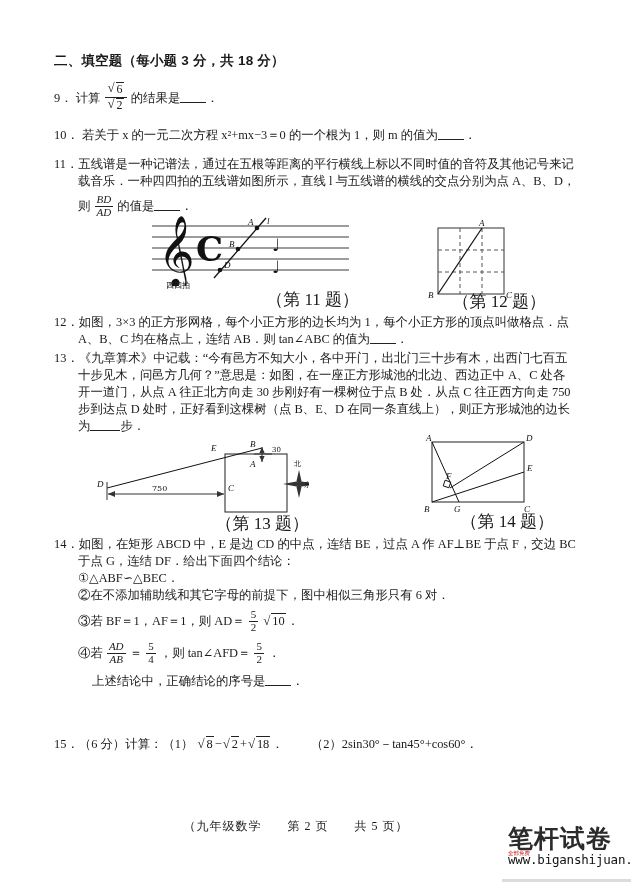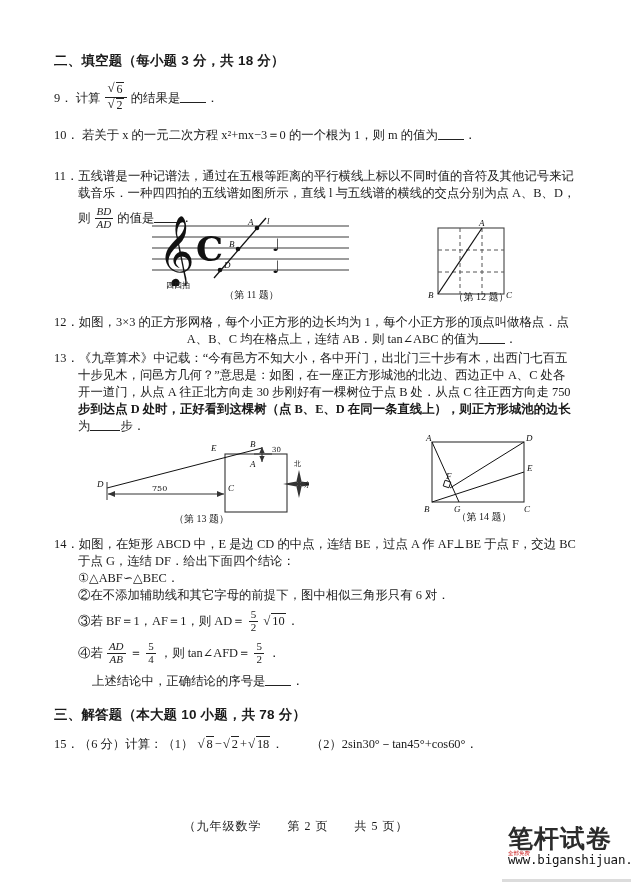--- a/index.html
+++ b/index.html
@@ -26,21 +26,21 @@
   .frac .d{display:block;padding:0 2px;}
   .frac.big{font-size:12px;vertical-align:-0.6em;}
 
   
   .rad{display:inline-block;position:relative;padding-left:8px;margin:0 1px;}
   .rad:before{
     content:"\221A";position:absolute;left:0;top:-1px;font-size:13px;
   }
   .rad .bar{display:inline-block;border-top:1px solid #222;padding:0 1px;line-height:1.15;}
 
-  .figcap{position:absolute;font-size:10px;text-align:center;}
+  .figcap{position:absolute;font-size:17px;text-align:right;}
 
   .fig{position:absolute;}
   .fig svg{display:block;}
 
   .footer{position:absolute;font-size:12px;letter-spacing:1px;}
 
   
   .wm{position:absolute;}
   .wm .wm-cn{
     font-family:"DejaVu Sans","Liberation Sans",sans-serif;font-weight:bold;
@@ -77,21 +77,21 @@
       </span>
     </span>
     <span>的结果是</span><span class="blank"></span><span>．</span>
   </div>
 
   <div class="q" style="left:38px;top:127px;width:570px;">
     <span class="num">10．</span>
     <span>若关于 x 的一元二次方程 x²+mx−3＝0 的一个根为 1，则 m 的值为</span><span class="blank"></span><span>．</span>
   </div>
 
-  <div class="q" style="left:38px;top:168px;width:572px;">
+  <div class="q" style="left:38px;top:156px;width:572px;">
     <div>
       <span class="num">11．</span><span>五线谱是一种记谱法，通过在五根等距离的平行横线上标以不同时值的音符及其他记号来记</span>
     </div>
     <div style="padding-left:24px;">载音乐．一种四四拍的五线谱如图所示，直线 l 与五线谱的横线的交点分别为点 A、B、D，</div>
     <div style="padding-left:24px;margin-top:4px;">
       <span>则</span>
       <span class="frac">
         <span class="n it">BD</span>
         <span class="d it">AD</span>
       </span>
@@ -146,32 +146,32 @@
       <text x="12" y="80" class="lbl" fill="#111">B</text>
       <text x="90" y="80" class="lbl" fill="#111">C</text>
     </svg>
   </div>
   <div class="figcap" style="left:400px;top:290px;width:130px;">（第 12 题）</div>
 
   <div class="q" style="left:38px;top:314px;width:572px;">
     <div>
       <span class="num">12．</span><span>如图，3×3 的正方形网格，每个小正方形的边长均为 1，每个小正方形的顶点叫做格点．点</span>
     </div>
-    <div style="padding-left:24px;text-align:center;">
+    <div style="padding-left:24px;">
       <span>A、B、C 均在格点上，连结 AB．则 tan∠ABC 的值为</span><span class="blank"></span><span>．</span>
     </div>
   </div>
 
   <div class="q" style="left:38px;top:350px;width:572px;">
     <div>
       <span class="num">13．</span><span>《九章算术》中记载：“今有邑方不知大小，各中开门，出北门三十步有木，出西门七百五</span>
     </div>
     <div style="padding-left:24px;">十步见木，问邑方几何？”意思是：如图，在一座正方形城池的北边、西边正中 A、C 处各</div>
     <div style="padding-left:24px;">开一道门，从点 A 往正北方向走 30 步刚好有一棵树位于点 B 处．从点 C 往正西方向走 750</div>
-    <div style="padding-left:24px;font-weight:bold;">步到达点 D 处时，正好看到这棵树（点 B、E、D 在同一条直线上），则正方形城池的边长</div>
+    <div style="padding-left:24px;">步到达点 D 处时，正好看到这棵树（点 B、E、D 在同一条直线上），则正方形城池的边长</div>
     <div style="padding-left:24px;">
       <span>为</span><span class="blank m"></span><span>步．</span>
     </div>
   </div>
 
   <div class="fig" style="left:78px;top:440px;">
     <svg width="215" height="75" viewBox="0 0 215 75">
 
       <rect x="131" y="14" width="62" height="58" fill="none" stroke="#333" stroke-width="1.1"></rect>
 
@@ -264,21 +264,20 @@
         <span class="n">5</span>
         <span class="d">2</span>
       </span>
       <span>．</span>
     </div>
     <div style="padding-left:38px;margin-top:7px;">
       <span>上述结论中，正确结论的序号是</span><span class="blank"></span><span>．</span>
     </div>
   </div>
 
-  <div class="sec-head" style="left:38px;top:706px;">三、解答题（本大题 10 小题，共 78 分）</div>
 
   <div class="q" style="left:38px;top:736px;width:575px;">
     <span class="num">15．</span><span>（6 分）</span><span>计算：（1）</span>
     <span class="rad"><span class="bar">8</span></span><span>−</span><span class="rad"><span class="bar">2</span></span><span>+</span><span class="rad"><span class="bar">18</span></span><span>．</span>
     <span style="margin-left:24px;">（2）2sin30°－tan45°+cos60°．</span>
   </div>
 
   <div class="footer" style="left:0;top:818px;width:560px;text-align:center;">（九年级数学　　第 2 页　　共 5 页）</div>
 
   <div class="wm" style="left:492px;top:826px;">

